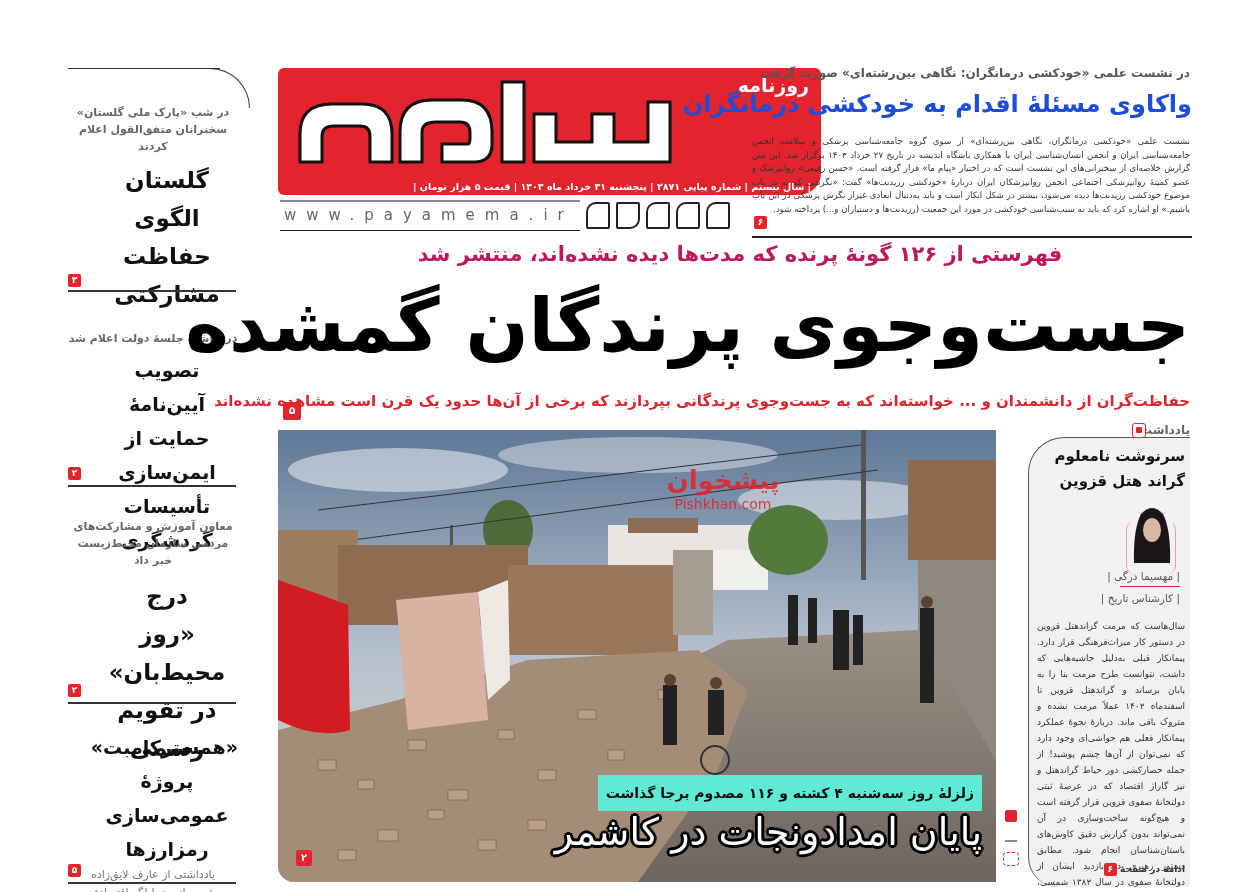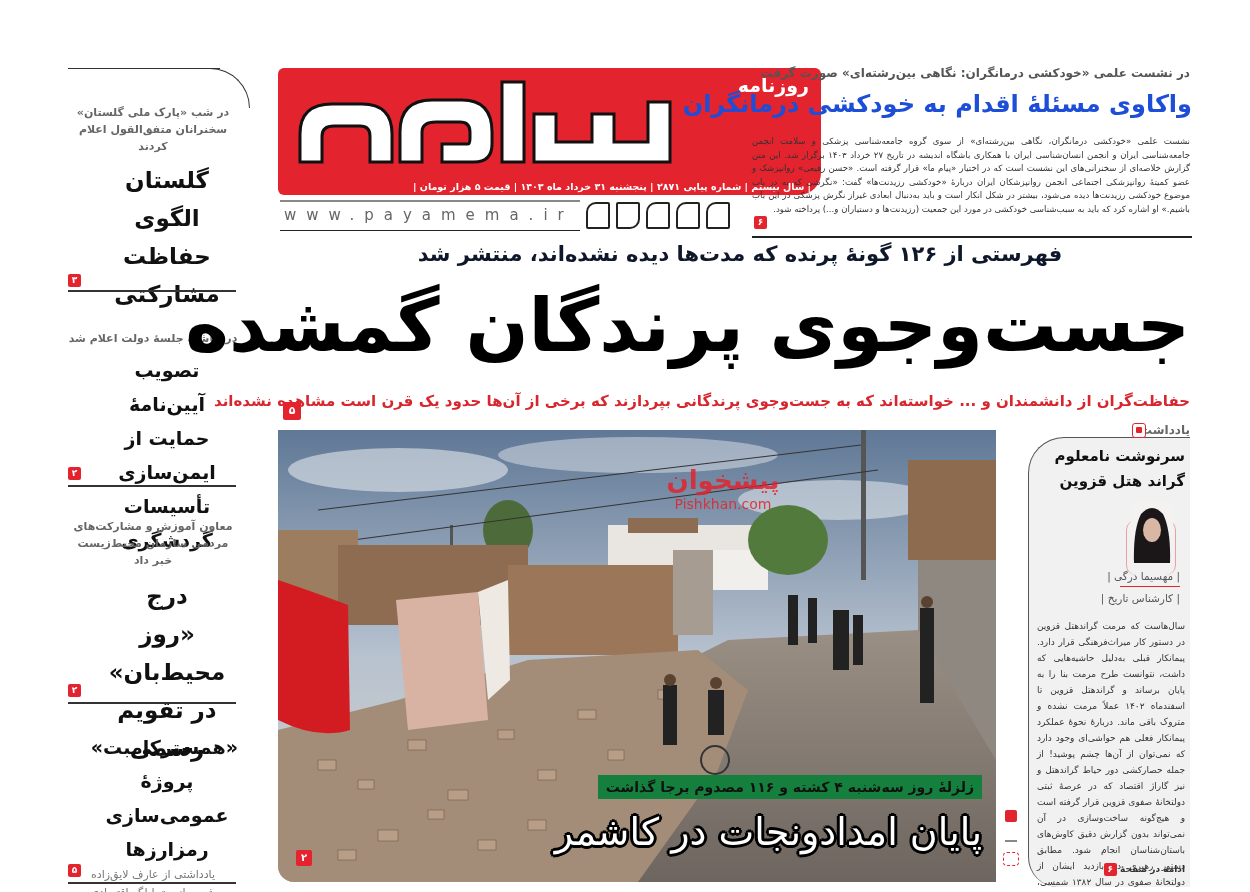--- a/index.html
+++ b/index.html
@@ -32,32 +32,32 @@
   .site-boxes span:nth-child(2) { border-radius: 2px 2px 10px 2px; }
 
   
   .tr-kicker { left: 750px; top: 66px; width: 440px; font-size: 12px; color: #555; font-weight: bold; }
   .tr-title { left: 745px; top: 90px; width: 447px; text-align: right; font-size: 24px; font-weight: bold; color: #1d4ed8; letter-spacing: -0.6px; white-space: nowrap; }
   .tr-body { left: 752px; top: 135px; width: 438px; text-align: justify; font-size: 8.6px; line-height: 13.6px; color: #333; }
   .tr-badge { left: 754px; top: 216px; }
   .tr-rule { left: 752px; top: 236px; width: 440px; height: 2px; background: #222; }
 
   
-  .mh-kicker { left: 290px; top: 242px; width: 900px; text-align: center; font-size: 21px; font-weight: bold; color: #0f172a; }
+  .mh-kicker { left: 290px; top: 242px; width: 900px; text-align: center; font-size: 21px; font-weight: bold; color: #be185d; }
   .mh-title { left: 275px; top: 275px; width: 915px; text-align: center; font-size: 74px; font-weight: bold; color: #000; letter-spacing: -3px; line-height: 100px; white-space: nowrap; }
   .mh-sub { left: 310px; top: 392px; width: 880px; text-align: right; font-size: 15px; font-weight: bold; color: #d8262f; white-space: nowrap; }
   .mh-badge { left: 283px; top: 402px; width: 18px; height: 18px; line-height: 18px; font-size: 11px; }
 
   
   .photo { left: 278px; top: 430px; width: 718px; height: 452px; overflow: hidden; border-radius: 0 0 0 16px; background: #9aa7b6; }
   .photo svg { display: block; }
   .watermark { position: absolute; left: 380px; top: 35px; width: 130px; text-align: center; color: #e3232d; opacity: 0.85; }
   .watermark .wm-fa { font-size: 26px; font-weight: bold; line-height: 30px; }
   .watermark .wm-en { font-size: 14px; line-height: 18px; }
-  .photo-caption { position: absolute; right: 14px; top: 345px; background: #15803d; padding: 4px 8px; font-size: 14px; font-weight: bold; color: #111; white-space: nowrap; }
+  .photo-caption { position: absolute; right: 14px; top: 345px; background: #5eead4; padding: 10px 8px; font-size: 14px; font-weight: bold; color: #111; white-space: nowrap; }
   .photo-title { position: absolute; right: 14px; top: 380px; font-size: 38px; font-weight: normal; color: #fff; white-space: nowrap; letter-spacing: -1.5px;
     text-shadow: 2px 2px 0 #000, -2px 2px 0 #000, 2px -2px 0 #000, -2px -2px 0 #000, 0 3px 0 #000, 3px 0 0 #000, 0 -3px 0 #000, -3px 0 0 #000; margin-left: 29px; }
   .photo-badge { position: absolute; left: 18px; top: 420px; width: 16px; height: 16px; line-height: 16px; font-size: 10px; }
 
   .side-icons { left: 1000px; top: 810px; width: 22px; }
   .side-icons .si { display: block; margin: 0 auto 10px; }
 
   
   .op-label { left: 1030px; top: 423px; width: 160px; text-align: right; font-size: 12px; font-weight: bold; color: #666; }
   .op-icon { left: 1127px; top: 423px; width: 14px; height: 15px; border: 1.5px solid #e3232d; border-radius: 3px; background: #fff; }

